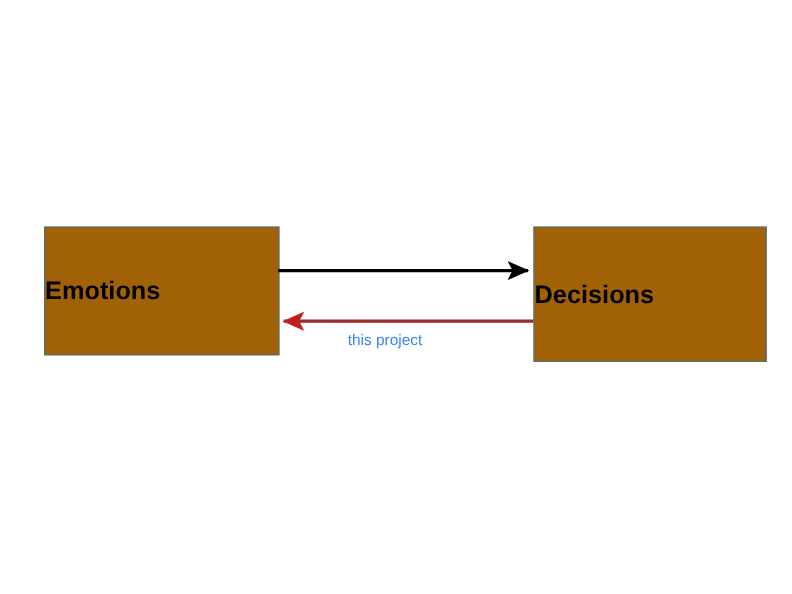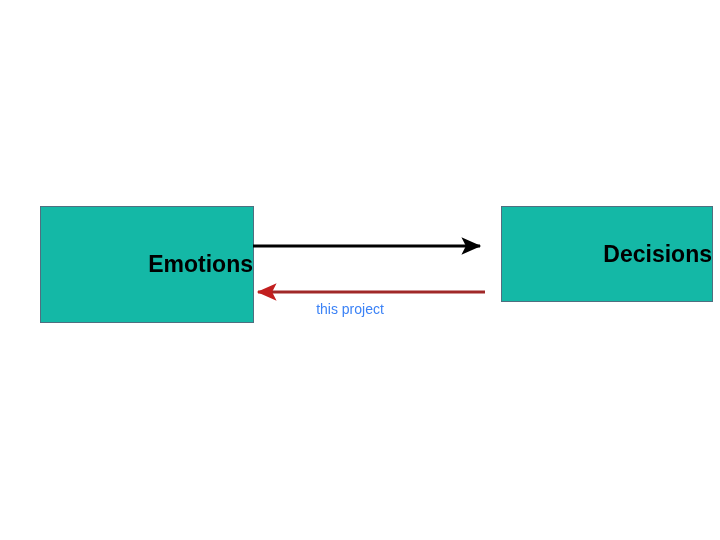--- a/index.html
+++ b/index.html
@@ -14,38 +14,37 @@
   #canvas {
     position: relative;
     width: 720px;
     height: 540px;
     background: #ffffff;
     overflow: hidden;
   }
   .node-box {
     position: absolute;
     box-sizing: border-box;
-    background: #14b8a6;
+    background: #a16207;
     border: 1px solid #4f6f80;
     display: flex;
     align-items: center;
-    justify-content: flex-end;
+    justify-content: flex-start;
   }
   #box-emotions {
     left: 40px;
     top: 206px;
     width: 214px;
     height: 117px;
   }
   #box-decisions {
     left: 485px;
     top: 206px;
     width: 212px;
-    height: 96px;
-    margin-left: 16px;
+    height: 123px;
   }
   .node-label {
     font-family: "Liberation Sans", sans-serif;
     font-size: 23px;
     font-weight: bold;
     color: #000000;
     letter-spacing: 0px;
     white-space: nowrap;
     line-height: 1;
   }

